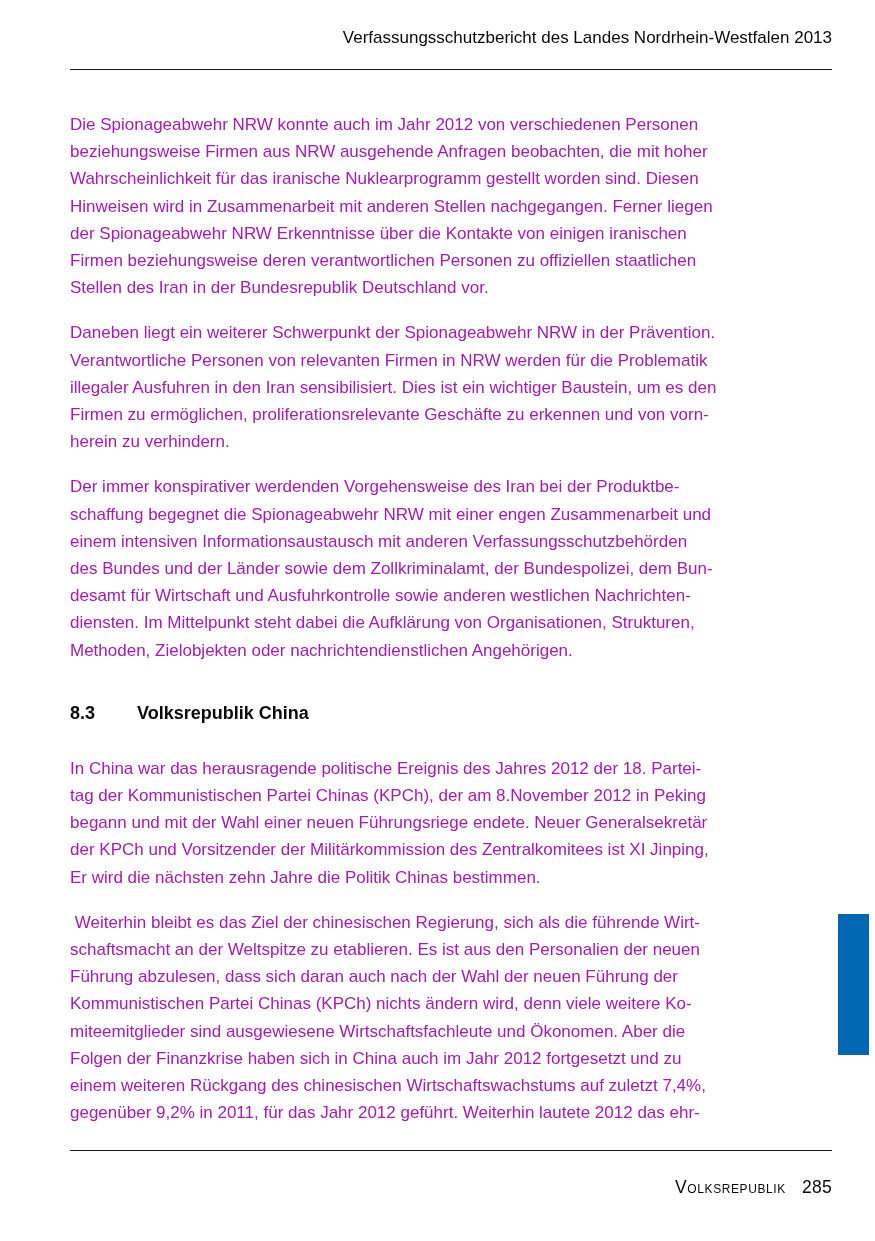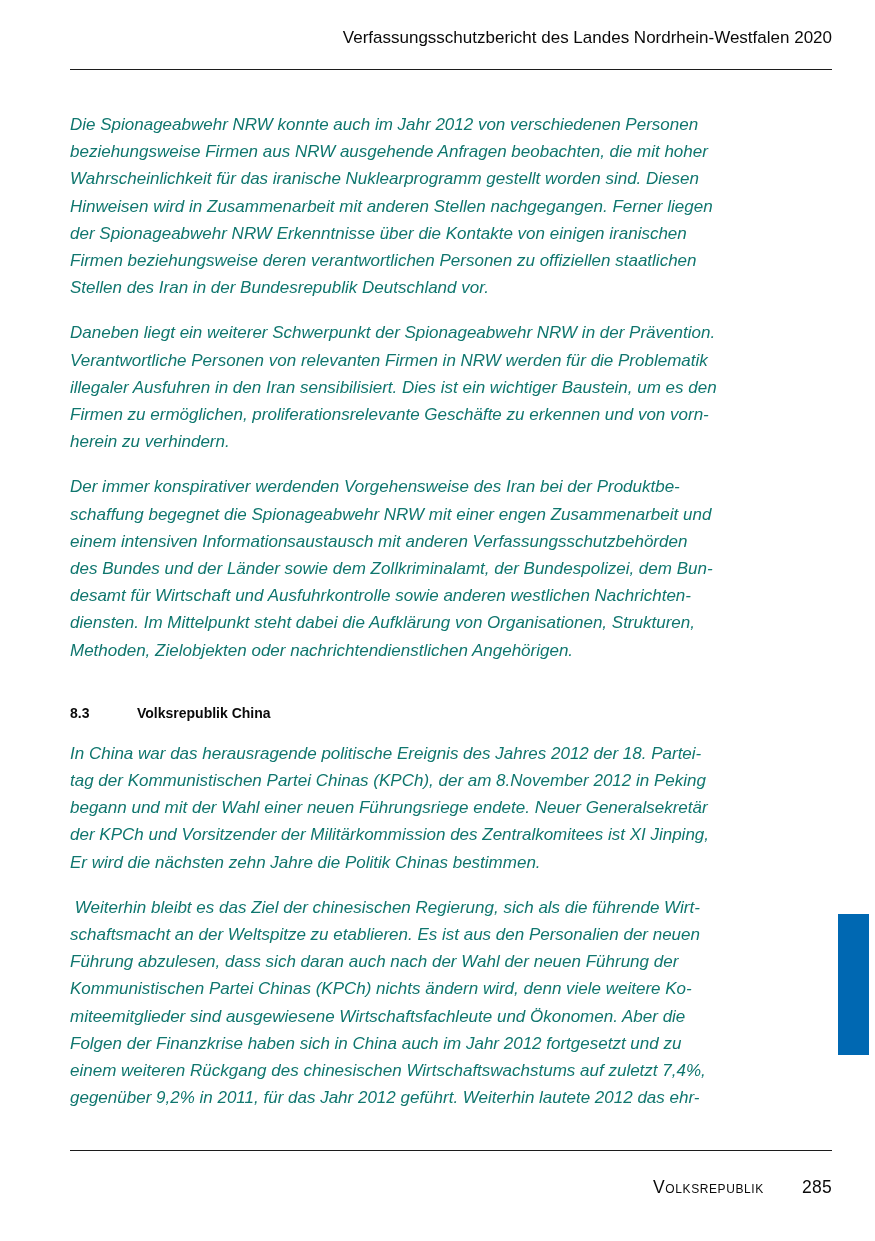--- a/index.html
+++ b/index.html
@@ -37,26 +37,25 @@
     margin: 21px 0 0 0;
   }
   .body-text {
     margin-top: 41px;
   }
   .para {
     margin: 0 0 18px 0;
     font-size: 17px;
     line-height: 27.2px;
     white-space: pre-wrap;
-    color: #0f766e;
-    font-style: italic;
+    color: #a21caf;
   }
   .section-heading {
-    margin: 36px 0 13px 0;
-    font-size: 14px;
+    margin: 36px 0 28px 0;
+    font-size: 18px;
     line-height: 27px;
     font-weight: 700;
     color: #0a0a0a;
   }
   .section-number {
     display: inline-block;
     width: 67px;
   }
   .edge-marker {
     position: absolute;
@@ -83,32 +82,32 @@
     font-size: 17.5px;
     line-height: 21px;
     color: #0a0a0a;
   }
   .footer-section-label {
     font-variant: small-caps;
     letter-spacing: 0.6px;
   }
   .footer-page-number {
     display: inline-block;
-    margin-left: 38px;
+    margin-left: 16px;
     letter-spacing: 0.3px;
   }
 </style>
 </head>
 <body>
 
 <div class="page" style="color: rgb(10, 10, 10);">
 
   <div class="content">
 
-    <div class="header-title">Verfassungsschutzbericht des Landes Nordrhein-Westfalen 2020</div>
+    <div class="header-title">Verfassungsschutzbericht des Landes Nordrhein-Westfalen 2013</div>
 
     <hr class="header-rule">
 
     <div class="body-text">
 
       <p class="para">Die Spionageabwehr NRW konnte auch im Jahr 2012 von verschiedenen Personen
 beziehungsweise Firmen aus NRW ausgehende Anfragen beobachten, die mit hoher
 Wahrscheinlichkeit für das iranische Nuklearprogramm gestellt worden sind. Diesen
 Hinweisen wird in Zusammenarbeit mit anderen Stellen nachgegangen. Ferner liegen
 der Spionageabwehr NRW Erkenntnisse über die Kontakte von einigen iranischen

